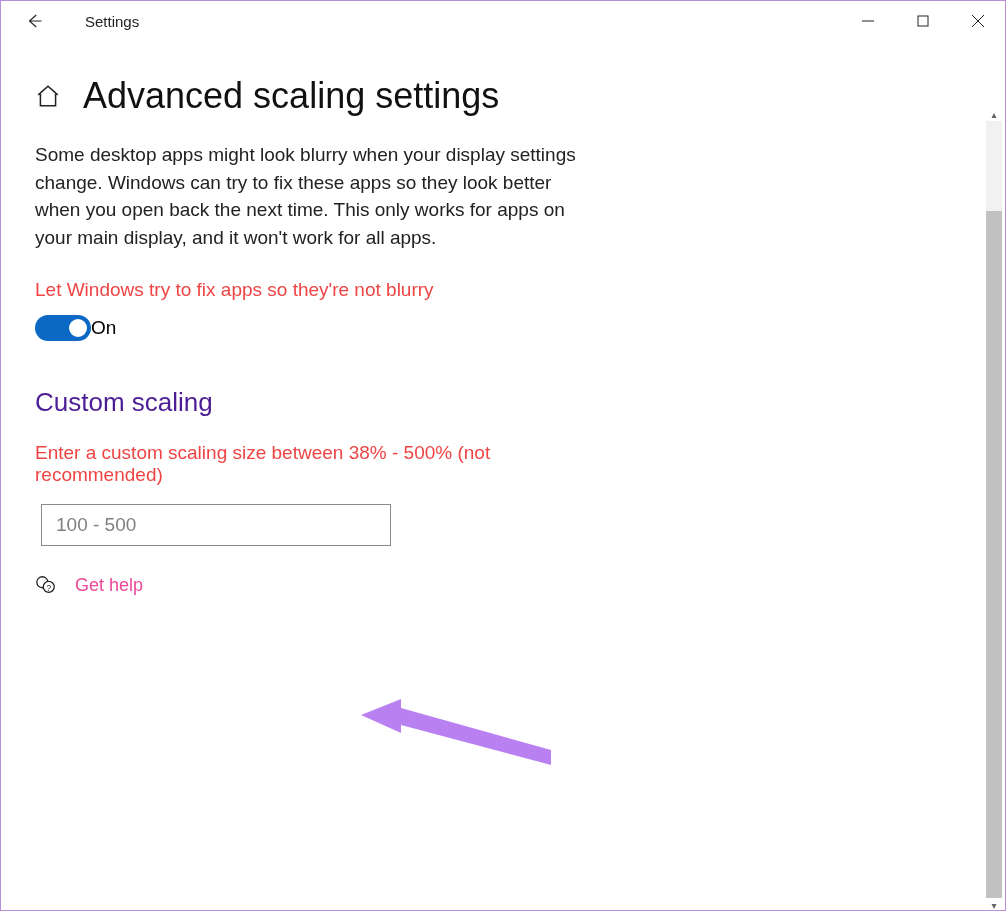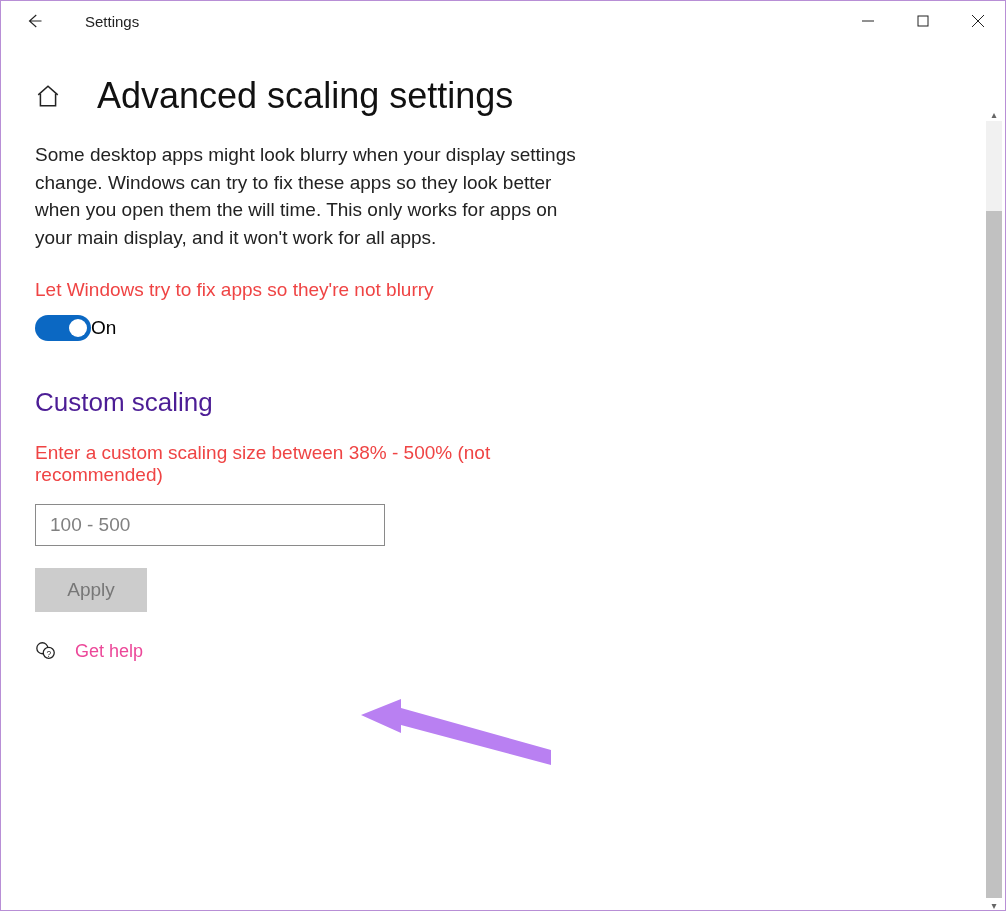--- a/index.html
+++ b/index.html
@@ -39,21 +39,21 @@
     cursor: pointer;
     color: #222;
   }
   .content {
     padding: 34px 34px 20px 34px;
     max-width: 640px;
   }
   .page-header {
     display: flex;
     align-items: center;
-    gap: 36px;
+    gap: 22px;
     margin-bottom: 24px;
   }
   .page-header h1 {
     font-weight: 400;
     font-size: 36px;
     color: #111;
   }
   .desc {
     font-size: 19px;
     line-height: 1.45;
@@ -97,20 +97,21 @@
   .input-row {
     margin-top: 18px;
   }
   .scale-input {
     width: 350px; height: 42px;
     border: 1px solid #8a8a8a;
     padding: 0 14px;
     font-size: 19px;
     color: #333;
     outline: none;
+    margin-left: 6px;
   }
   .scale-input::placeholder { color: #808080; }
   .apply-btn {
     margin-top: 22px;
     width: 112px; height: 44px;
     background: #cccccc;
     border: none;
     font-size: 19px;
     color: #777;
     text-align: center;
@@ -190,38 +191,37 @@
 <div class="content">
 
   <div class="page-header">
     <svg width="26" height="26" viewBox="0 0 24 24" fill="none" stroke="#222" stroke-width="1.4">
       <path d="M3 11 L12 3 L21 11"></path>
       <path d="M5 10 V21 H19 V10"></path>
     </svg>
     <h1>Advanced scaling settings</h1>
   </div>
 
-  <p class="desc">Some desktop apps might look blurry when your display settings change. Windows can try to fix these apps so they look better when you open them the will time. This only works for apps on your main display, and it won't work for all apps.</p>
+  <p class="desc">Some desktop apps might look blurry when your display settings change. Windows can try to fix these apps so they look better when you open back the next time. This only works for apps on your main display, and it won't work for all apps.</p>
 
   <p class="option-label">Let Windows try to fix apps so they're not blurry</p>
   <div class="toggle-row">
     <div class="toggle">
       <div class="knob"></div>
     </div>
     <span class="toggle-text">On</span>
   </div>
 
   <h2 class="section">Custom scaling</h2>
 
   <p class="option-label">Enter a custom scaling size between 38% - 500% (not recommended)</p>
   <div class="input-row">
     <input type="text" class="scale-input" placeholder="100 - 500" style="">
   </div>
 
-  <button class="apply-btn">Apply</button>
 
   <div class="help-row">
     <svg width="22" height="22" viewBox="0 0 24 24">
       <circle cx="8" cy="9" r="6" fill="none" stroke="#222" stroke-width="1.4"></circle>
       <circle cx="15" cy="14" r="6" fill="#fff" stroke="#222" stroke-width="1.4"></circle>
       <text x="15" y="18" font-size="9" text-anchor="middle" fill="#222">?</text>
     </svg>
     <span class="help-link">Get help</span>
   </div>
 

